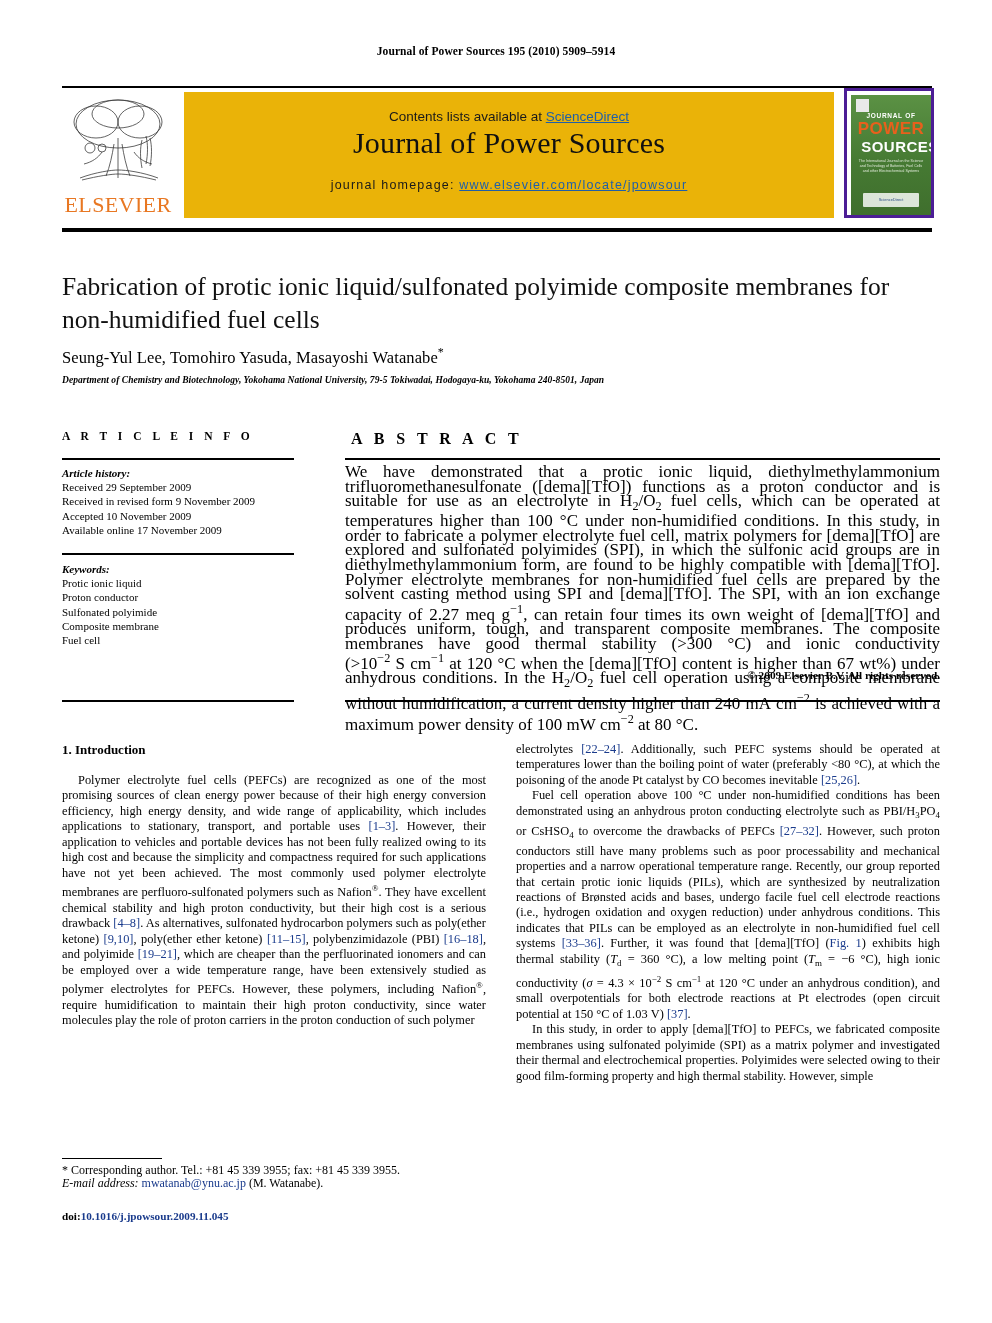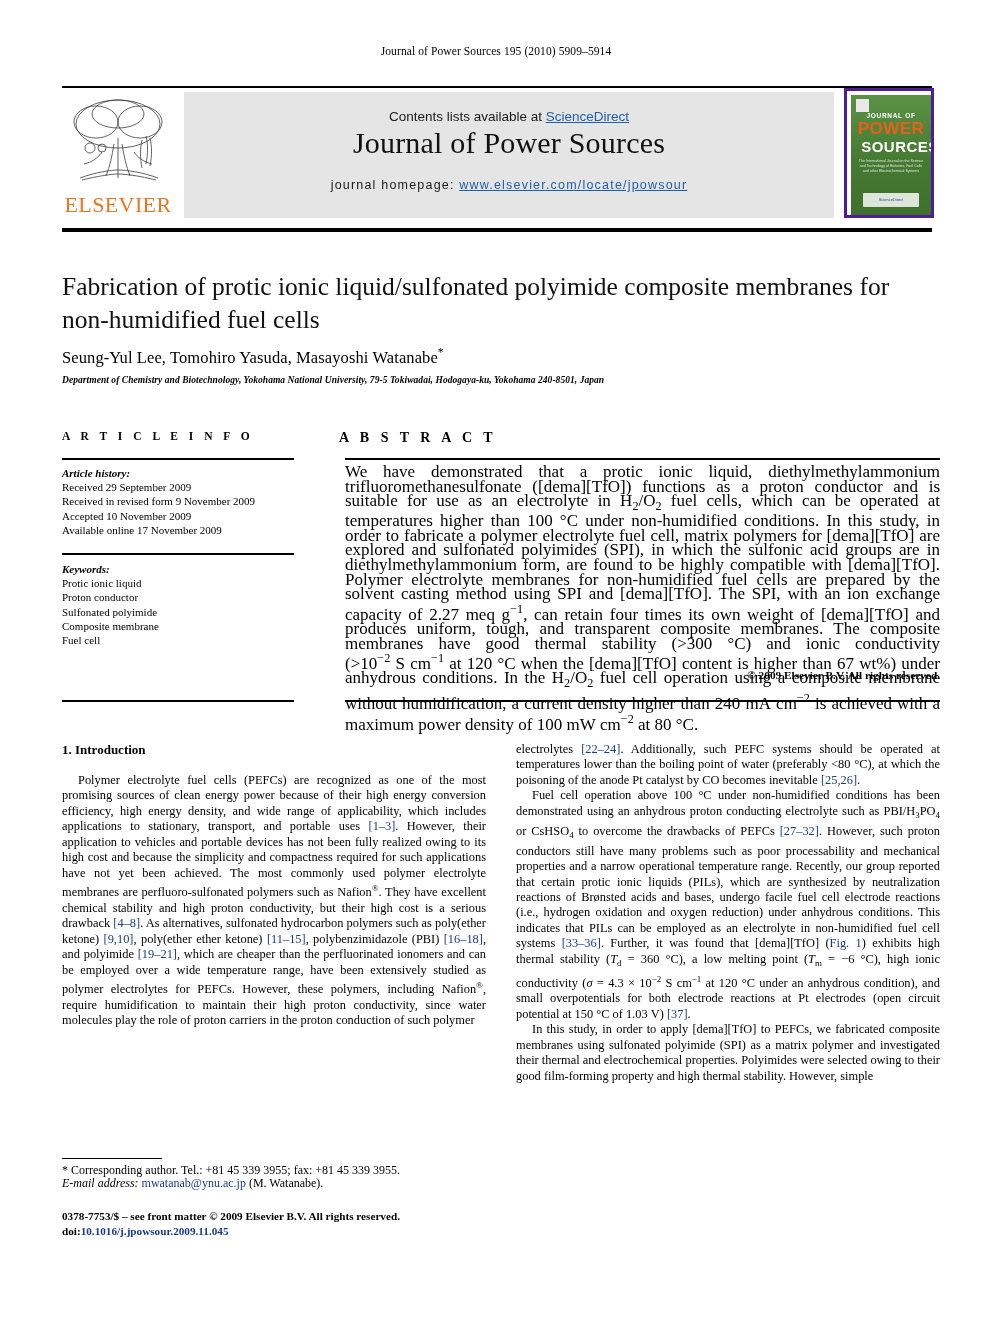--- a/index.html
+++ b/index.html
@@ -23,21 +23,21 @@
     height: 1323px;
   }
 
   
   .running-head {
     position: absolute;
     left: 0; top: 45px;
     width: 992px;
     text-align: center;
     font-size: 11.5px;
-    font-weight: normal;
+    font-weight: bold;
     letter-spacing: 0.1px;
   }
 
   
   .masthead {
     position: absolute;
     left: 62px;
     top: 88px;
     width: 870px;
     height: 130px;
@@ -72,21 +72,21 @@
     letter-spacing: 0.4px;
     color: #E87722;
   }
 
   .masthead-center {
     position: absolute;
     left: 122px;
     top: 4px;
     width: 650px;
     height: 126px;
-    background: #e5e5e5;
+    background: #eab308;
     text-align: center;
   }
   .contents-line {
     margin-top: 17px;
     font-size: 13.5px;
     font-family: "Liberation Sans", sans-serif;
     color: #1a1a1a;
   }
   .contents-line .sd {
     color: #1F5FA9;
@@ -223,22 +223,22 @@
   
   .info-head {
     position: absolute;
     left: 62px; top: 430px;
     font-size: 11.5px;
     font-weight: bold;
     letter-spacing: 4px;
   }
   .abs-head {
     position: absolute;
-    left: 339px; top: 430px;
-    font-size: 14px;
+    left: 351px; top: 430px;
+    font-size: 16px;
     font-weight: bold;
     letter-spacing: 4px;
   }
   .info-rule {
     position: absolute;
     left: 62px; top: 458px;
     width: 232px; height: 2px;
     background: #000;
   }
   .abs-rule {
@@ -472,19 +472,18 @@
   <div class="footnote">
     <div>* Corresponding author. Tel.: +81 45 339 3955; fax: +81 45 339 3955.</div>
     <div>
       <span class="em">E-mail address:</span>
       <a class="link" href="#">mwatanab@ynu.ac.jp</a>
       <span>(M. Watanabe).</span>
     </div>
   </div>
 
   <div class="imprint">
-    <div>0378-7753/$ – see front matter © 2009 Elsevier B.V. All rights reserved.</div>
     <div>
       <span>doi:</span><a class="link" href="#">10.1016/j.jpowsour.2009.11.045</a>
     </div>
   </div>
 
 </div>
 
 </body></html>

